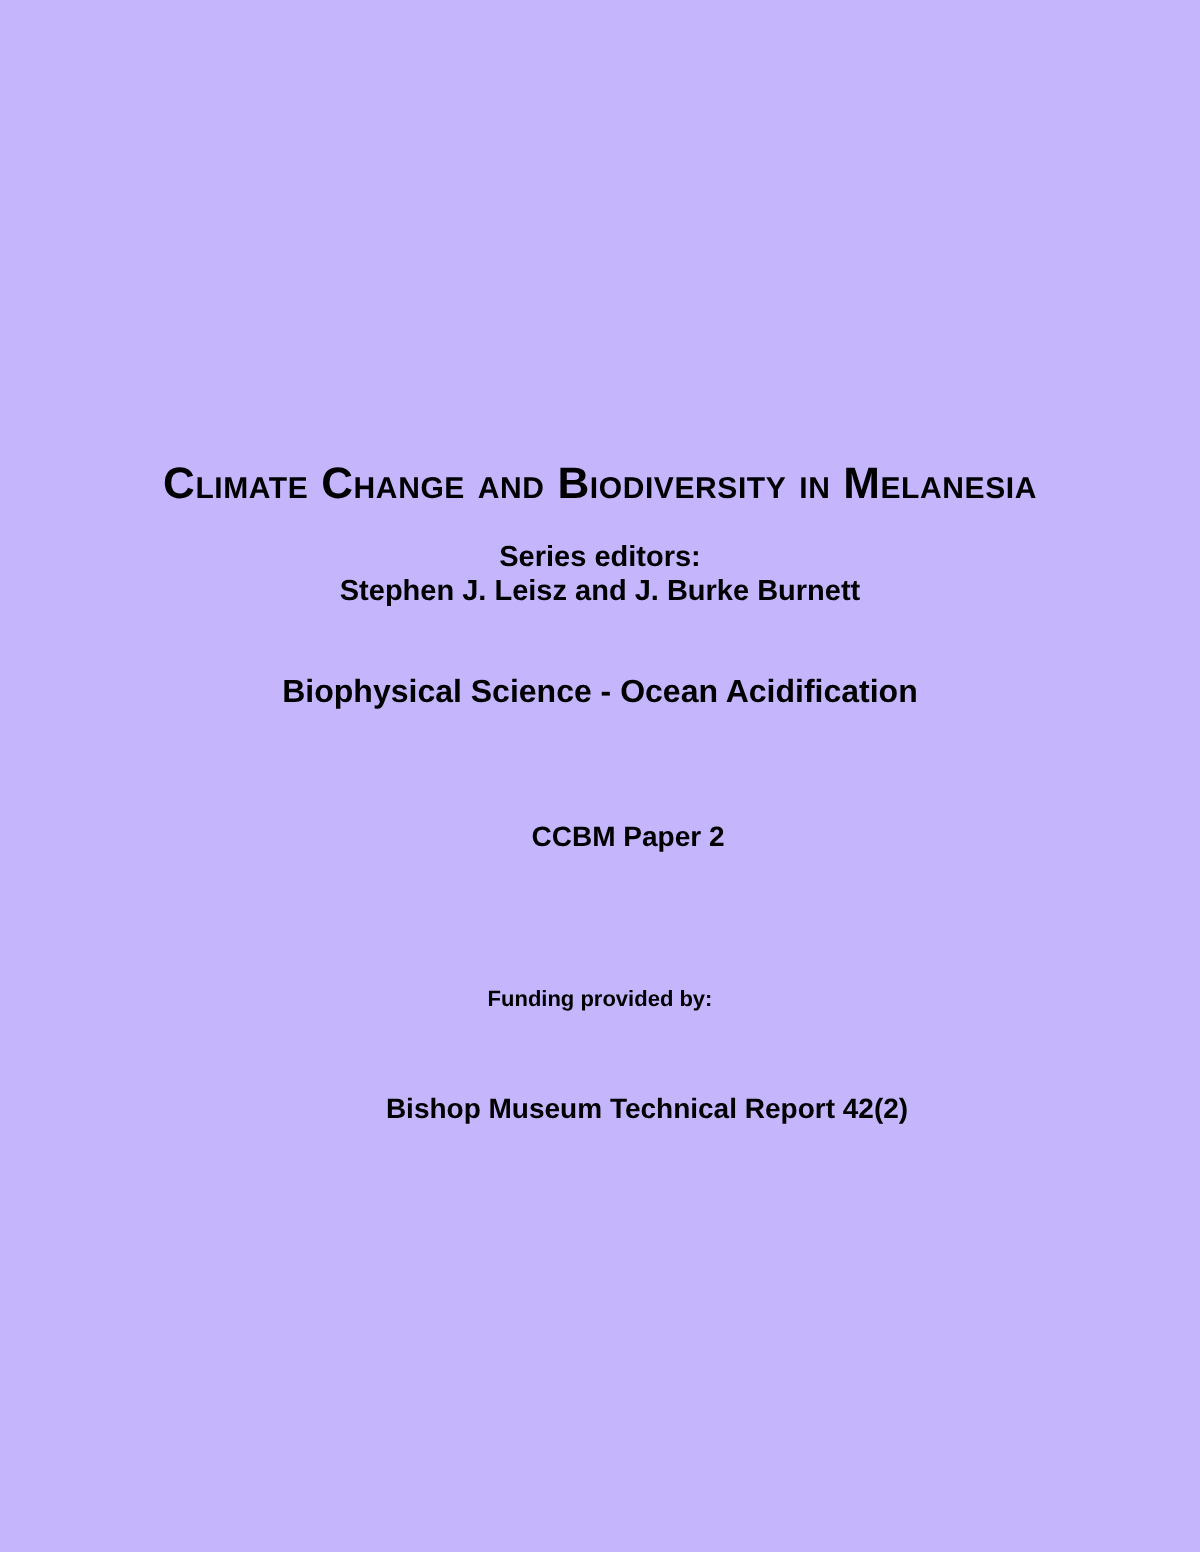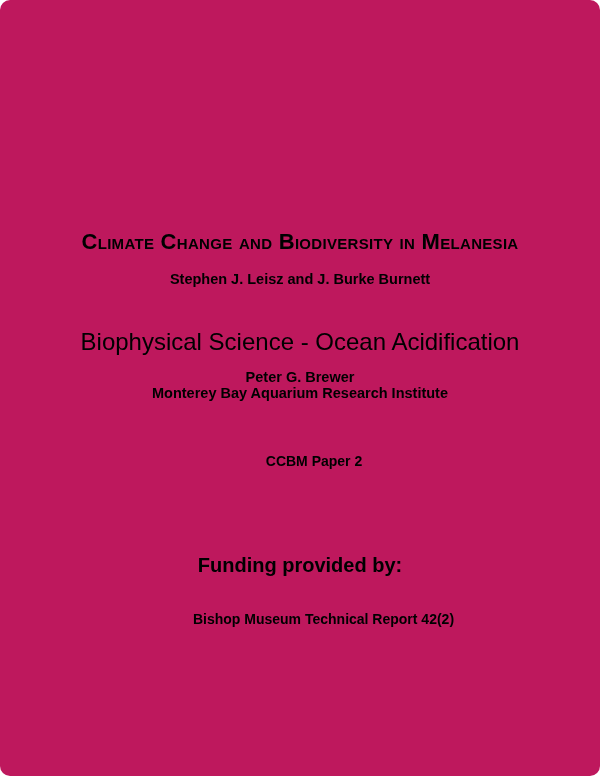--- a/index.html
+++ b/index.html
@@ -4,87 +4,83 @@
 <style>
   * { margin: 0; padding: 0; box-sizing: border-box; }
   html, body {
     background: #ffffff;
   }
   .page {
     position: relative;
     width: 600px;
     height: 776px;
     margin: 0 auto;
-    background: #be185d;
+    background: #c4b5fd;
     color: #000000;
     font-family: "Liberation Sans", "DejaVu Sans", sans-serif;
     font-weight: bold;
     text-align: center;
     overflow: hidden;
-    border-radius: 10px;
   }
   .series-title {
     margin-top: 230px;
     font-size: 22px;
     line-height: 23px;
     font-variant: small-caps;
     letter-spacing: 0.3px;
     font-weight: bold;
   }
   .editors-block {
     margin-top: 18px;
     font-size: 14.5px;
     line-height: 17px;
   }
   .paper-title {
-    margin-top: 43px;
-    font-size: 24px;
+    margin-top: 31px;
+    font-size: 16px;
     line-height: 22px;
-    font-weight: normal;
+    font-weight: bold;
   }
   .author-block {
     margin-top: 16px;
     font-size: 14.5px;
     line-height: 16px;
   }
   .paper-number {
     margin-top: 52px;
     font-size: 14px;
     line-height: 16px;
     padding-left: 28px;
   }
   .funding-block {
-    margin-top: 88px;
-    font-size: 20px;
+    margin-top: 66px;
+    font-size: 11px;
     line-height: 16px;
   }
   .report-number {
     margin-top: 38px;
     font-size: 14px;
     line-height: 16px;
     padding-left: 47px;
   }
 </style>
 </head>
 <body>
 
 <div class="page">
 
   <h1 class="series-title">Climate Change and Biodiversity in Melanesia</h1>
 
   <div class="editors-block">
+    <div>Series editors:</div>
     <div>Stephen J. Leisz and J. Burke Burnett</div>
   </div>
 
   <h2 class="paper-title">Biophysical Science - Ocean Acidification</h2>
 
-  <div class="author-block">
-    <div>Peter G. Brewer</div>
-    <div>Monterey Bay Aquarium Research Institute</div>
-  </div>
 
   <div class="paper-number">CCBM Paper 2</div>
 
   <div class="funding-block">
     <div>Funding provided by:</div>
   </div>
 
   <div class="report-number">Bishop Museum Technical Report 42(2)</div>
 
 </div>

